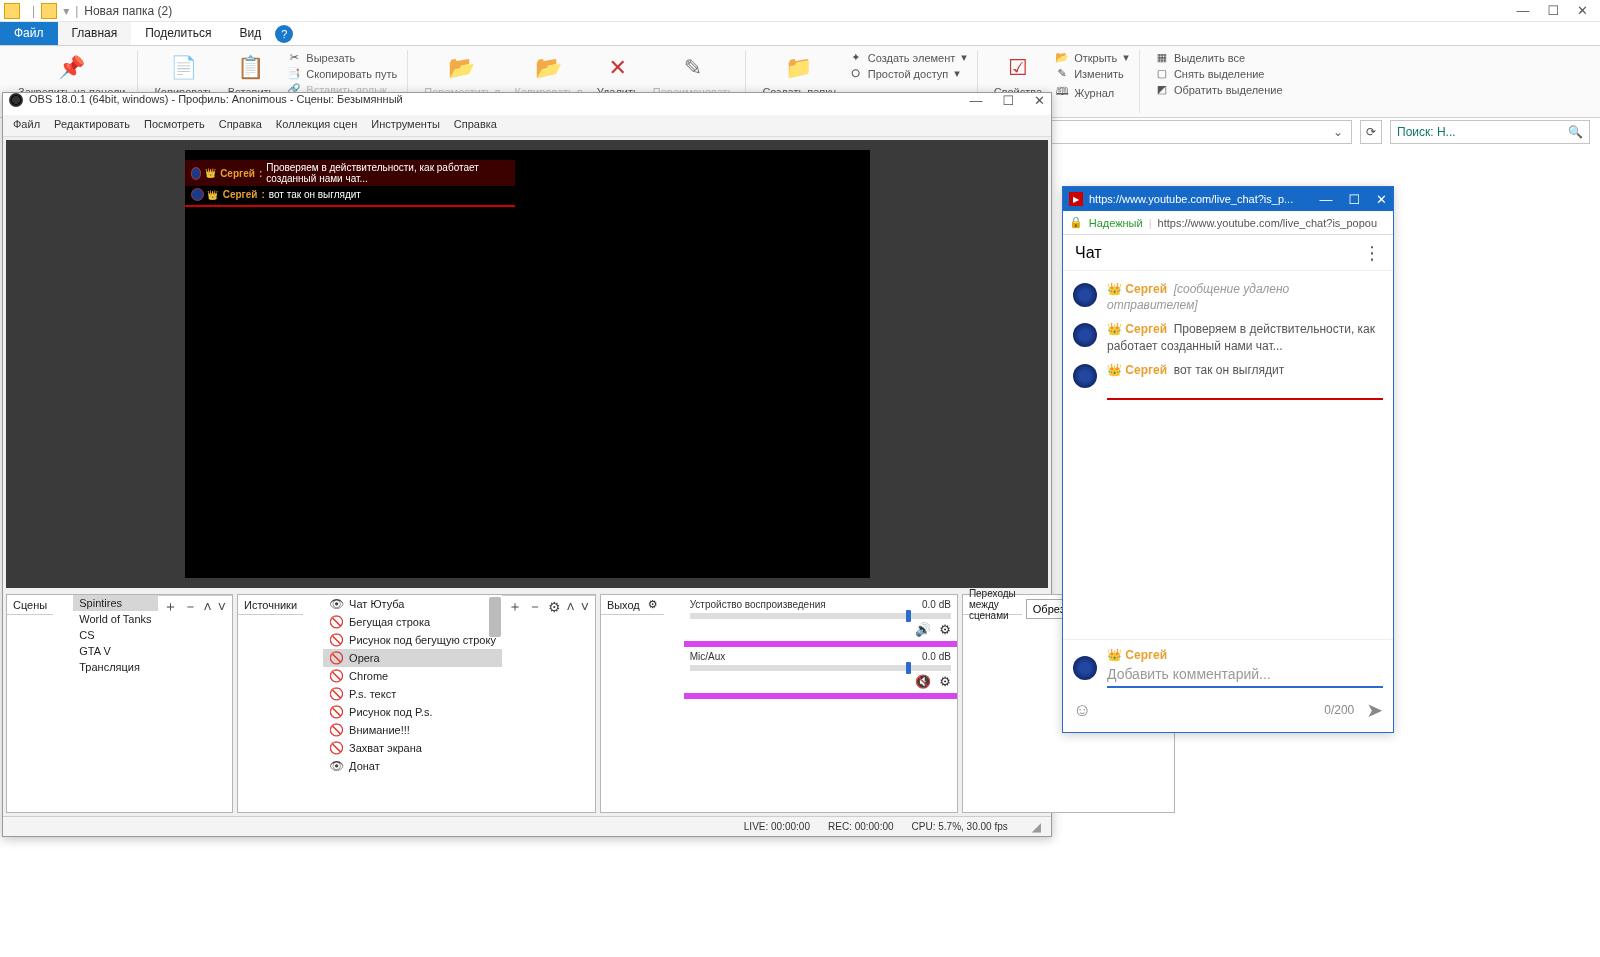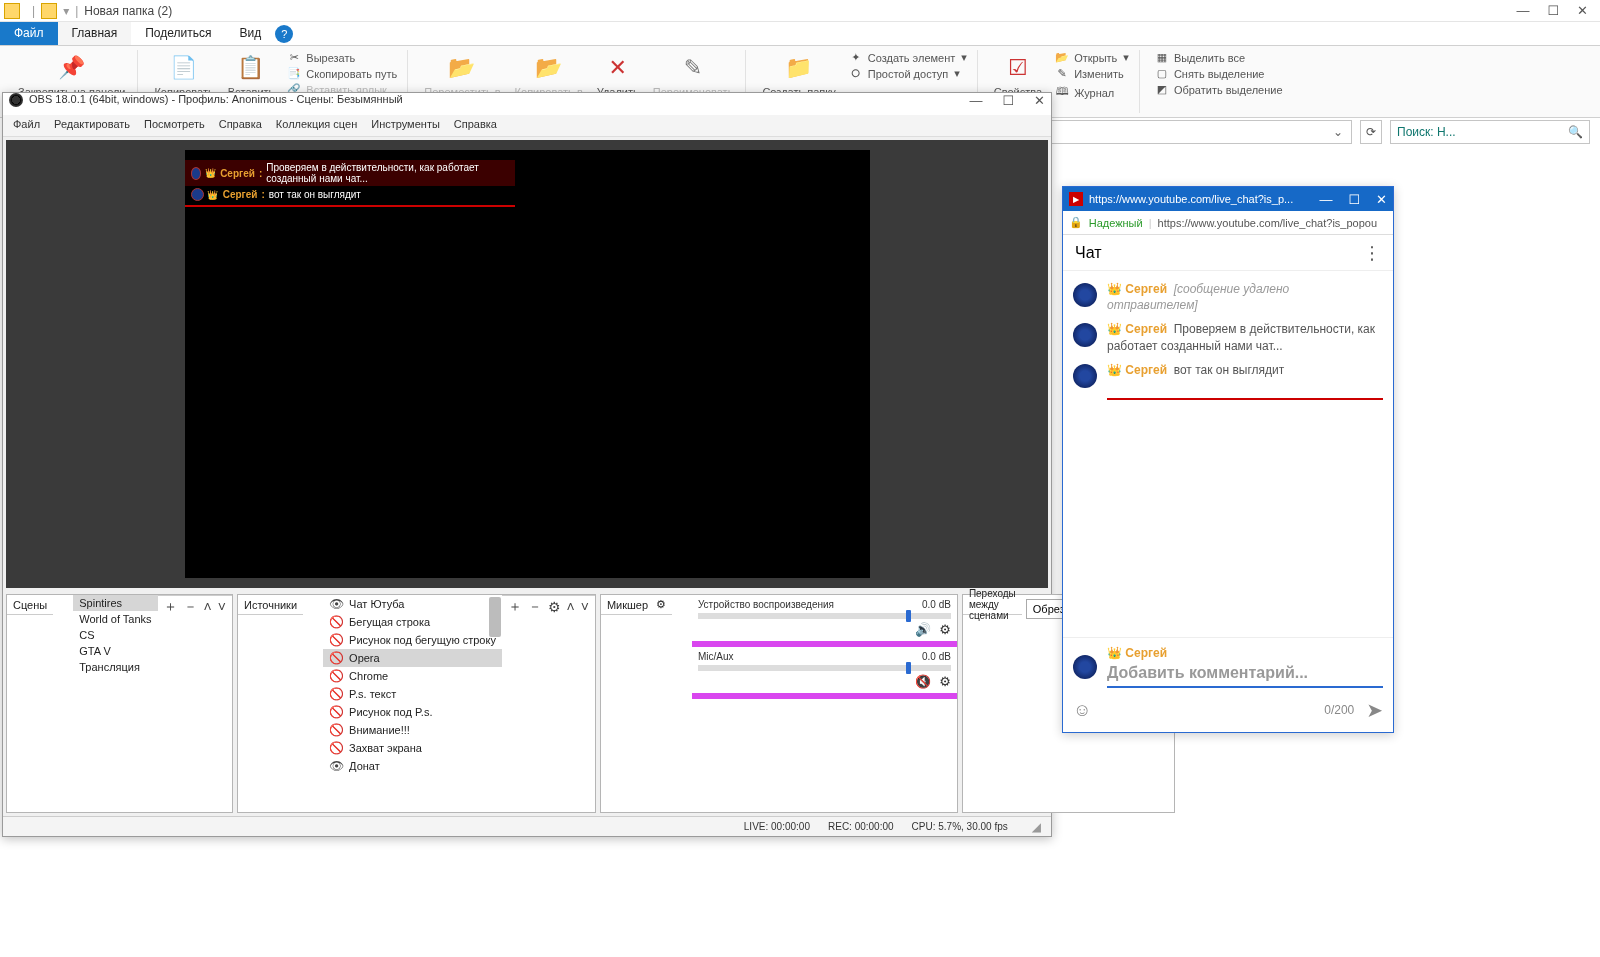--- a/index.html
+++ b/index.html
@@ -100,21 +100,21 @@
   .yt-msg .av { width: 24px; height: 24px; border-radius: 50%; background: radial-gradient(circle,#2247a0 30%,#0a1a50 90%); flex-shrink: 0; margin-top: 2px; }
   .yt-msg .content { font-size: 12px; color: #555; line-height: 1.35; }
   .yt-msg .crown { color: #e8a030; }
   .yt-msg .name { color: #e8a030; font-weight: 600; }
   .yt-msg .deleted { color: #999; font-style: italic; }
   .yt-redline { height: 2px; background: #c00; margin: 6px 0 0 34px; }
 
   .yt-input { border-top: 1px solid #eee; padding: 8px 10px 10px; }
   .yt-user { display: flex; align-items: center; gap: 10px; }
   .yt-user .av { width: 24px; height: 24px; border-radius: 50%; background: radial-gradient(circle,#2247a0 30%,#0a1a50 90%); }
-  .yt-field { flex: 1; border-bottom: 2px solid #2a6ad1; padding: 4px 0; color: #999; font-size: 16px; font-weight: bold; }
+  .yt-field { flex: 1; border-bottom: 2px solid #2a6ad1; padding: 4px 0; color: #999; font-size: 14px; }
   .yt-footer { display: flex; align-items: center; justify-content: space-between; margin-top: 10px; color: #888; }
   .yt-footer .emoji { font-size: 18px; }
   .yt-footer .right { display: flex; align-items: center; gap: 12px; font-size: 12px; }
   .yt-footer .send { font-size: 20px; color: #888; }
 
   .win-btn { cursor: pointer; font-size: 13px; }
   .faded { color: #bbb; }
 </style>
 </head>
 <body>
@@ -374,21 +374,21 @@
         <span>＋</span>
         <span>－</span>
         <span>⚙</span>
         <span style="margin-left:auto">˄</span>
         <span>˅</span>
       </div>
     </div>
 
     <div class="panel p-mixer">
       <div class="panel-hdr">
-          <span>Микшер</span>
+          <span>Выход</span>
           <span class="gear">⚙</span>
         </div>
       <div class="panel-list">
         <div class="mix-ch">
           <div class="mix-row1">
               <span>Устройство воспроизведения</span>
               <span>0.0 dB</span>
             </div>
           <div class="mix-bar">
               <div class="mix-handle"></div>

